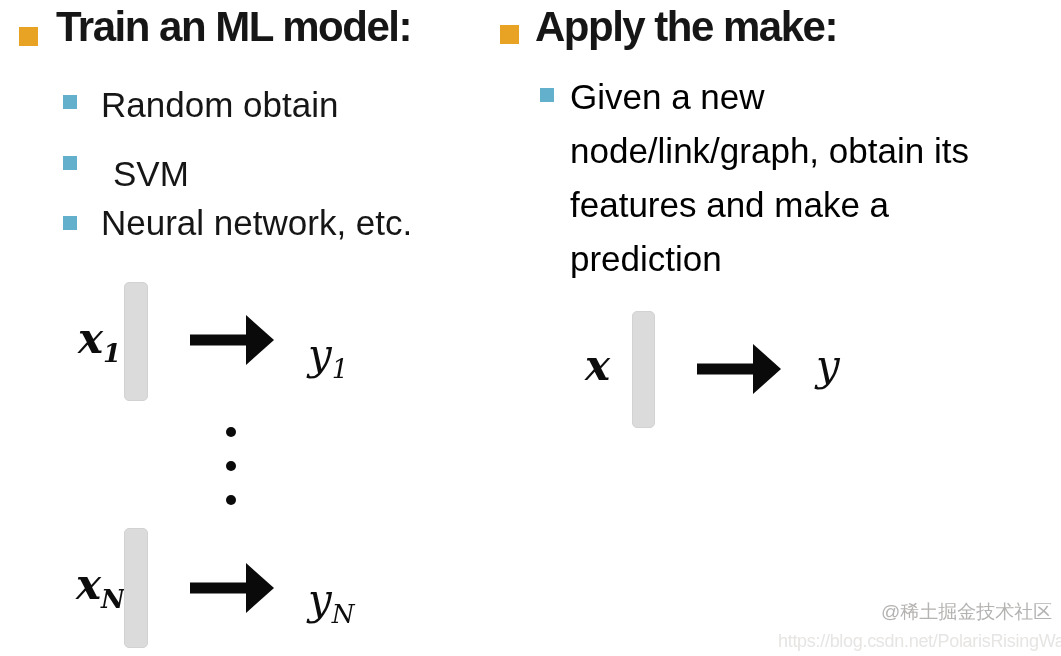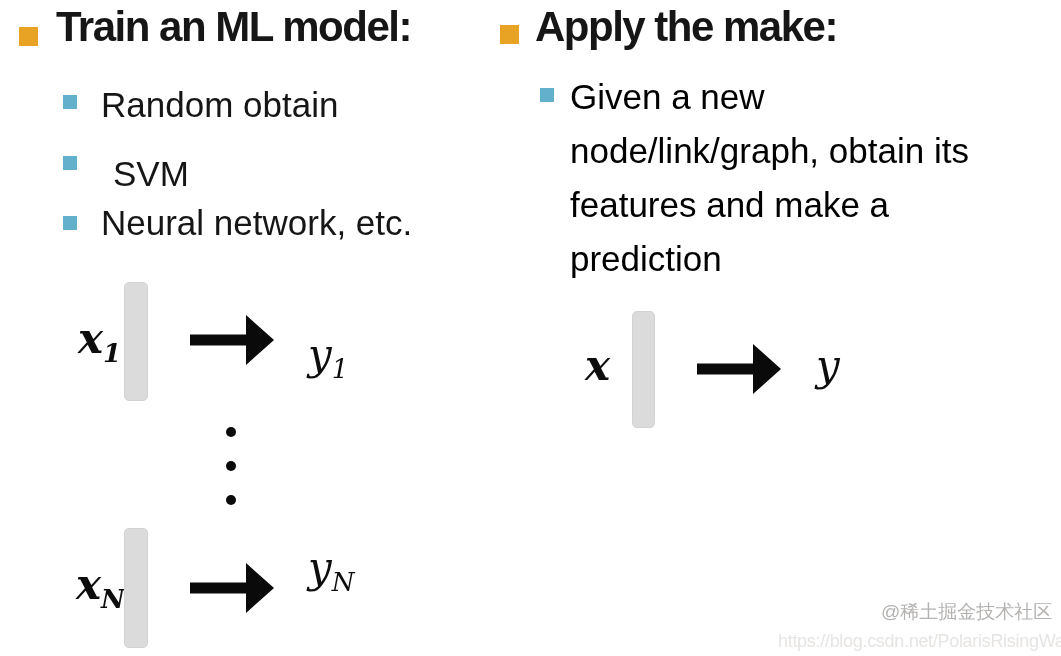--- a/index.html
+++ b/index.html
@@ -84,21 +84,21 @@
   <span class="dot" style="left:226px;top:427px;"></span>
   <span class="dot" style="left:226px;top:461px;"></span>
   <span class="dot" style="left:226px;top:495px;"></span>
 
   <div class="math bold" style="left:76px;top:563px;font-style:italic;"><span>x</span><sub>N</sub></div>
   <div class="vec-bar" style="left:124px;top:528px;width:24px;height:120px;"></div>
   <svg class="arrow" style="left:190px;top:563px;" width="84" height="50" viewBox="0 0 84 50">
     <rect x="0" y="19.5" width="60" height="11" fill="#0a0a0a"></rect>
     <polygon points="56,0 84,25 56,50" fill="#0a0a0a"></polygon>
   </svg>
-  <div class="math" style="left:308px;top:546px;"><span>y</span><sub>N</sub></div>
+  <div class="math" style="left:308px;top:578px;"><span>y</span><sub>N</sub></div>
 
   <span class="bullet-sq lg" style="left:500px;top:25px;background:#e8a224;"></span>
   <div class="heading" style="left:535px;top:2px;">Apply the make:</div>
 
   <span class="bullet-sq" style="left:540px;top:88px;background:#63b0cd;"></span>
   <div class="para" style="left:570px;top:70px;width:470px;">
     <div>Given a new</div>
     <div>node/link/graph, obtain its</div>
     <div>features and make a</div>
     <div>prediction</div>

